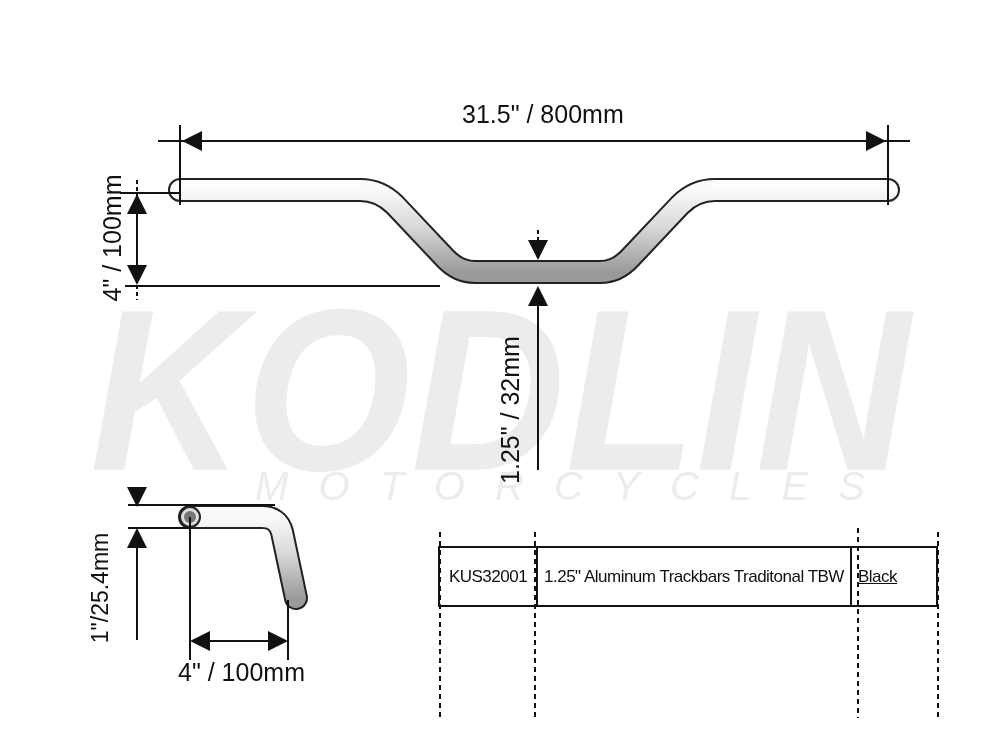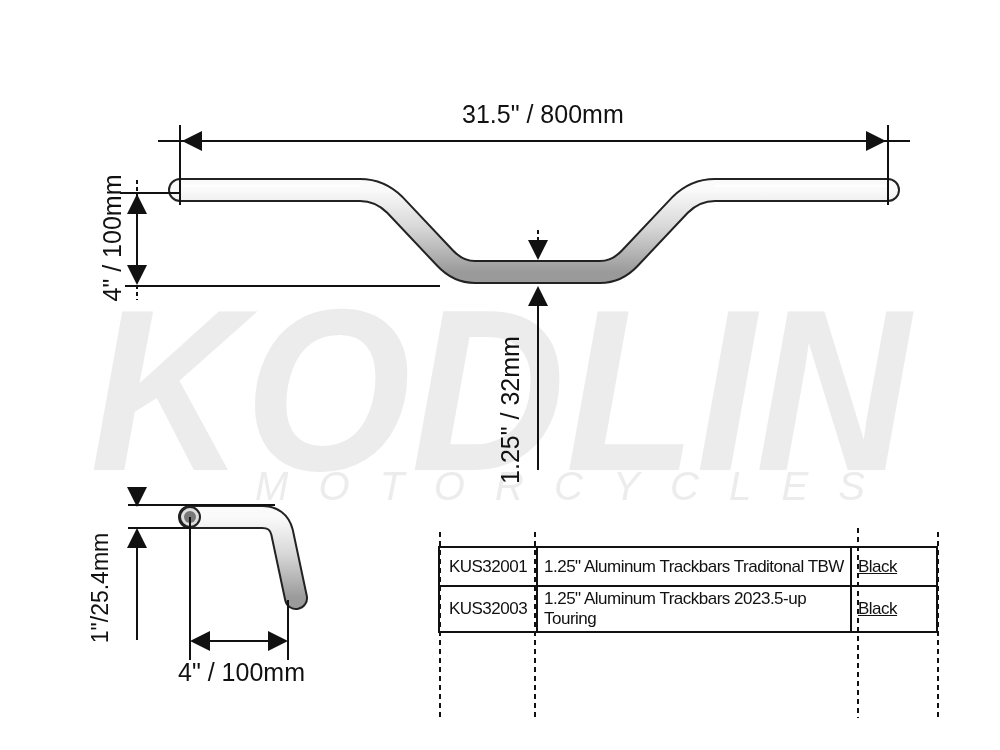--- a/index.html
+++ b/index.html
@@ -2,21 +2,21 @@
 <html><head>
 <meta charset="utf-8">
 <style>
   html, body { margin: 0; padding: 0; background: #ffffff; }
   body { width: 1000px; height: 750px; position: relative; overflow: hidden; font-family: "DejaVu Sans Condensed", "Liberation Sans Narrow", "Liberation Sans", sans-serif; }
   .stage { position: absolute; left: 0; top: 0; width: 1000px; height: 750px; }
   svg text { font-family: "Liberation Sans", sans-serif; }
   .lbl { position: absolute; color: #111; font-family: "Liberation Sans", sans-serif; font-stretch: condensed; white-space: nowrap; }
   .table-wrap { position: absolute; left: 438px; top: 546px; width: 500px; }
   table.spec { border-collapse: collapse; width: 100%; font-family: "Liberation Sans", sans-serif; font-size: 17px; color: #111; }
-  table.spec td { border: 2px solid #111; height: 33px; padding: 2px 6px; letter-spacing: -0.5px; }
+  table.spec td { border: 2px solid #111; height: 33px; padding: 12px 6px; letter-spacing: -0.5px; }
   table.spec td.code { width: 84px; text-align: center; }
   table.spec td.color { width: 72px; text-decoration: underline; }
 </style>
 </head>
 <body>
 
 <div class="stage">
   <svg width="1000" height="750" viewBox="0 0 1000 750" xmlns="http://www.w3.org/2000/svg">
     <defs>
       <marker id="arr" markerWidth="10" markerHeight="10" refX="9" refY="5" orient="auto-start-reverse">
@@ -93,21 +93,16 @@
 
   
   <div class="table-wrap">
     <table class="spec">
       <tbody>
         <tr>
           <td class="code">KUS32001</td>
           <td>1.25" Aluminum Trackbars Traditonal TBW</td>
           <td class="color">Black</td>
         </tr>
-        <tr>
-          <td class="code">KUS32003</td>
-          <td>1.25" Aluminum Trackbars 2023.5-up Touring</td>
-          <td class="color">Black</td>
-        </tr>
       </tbody>
     </table>
   </div>
 </div>
 
 </body></html>

